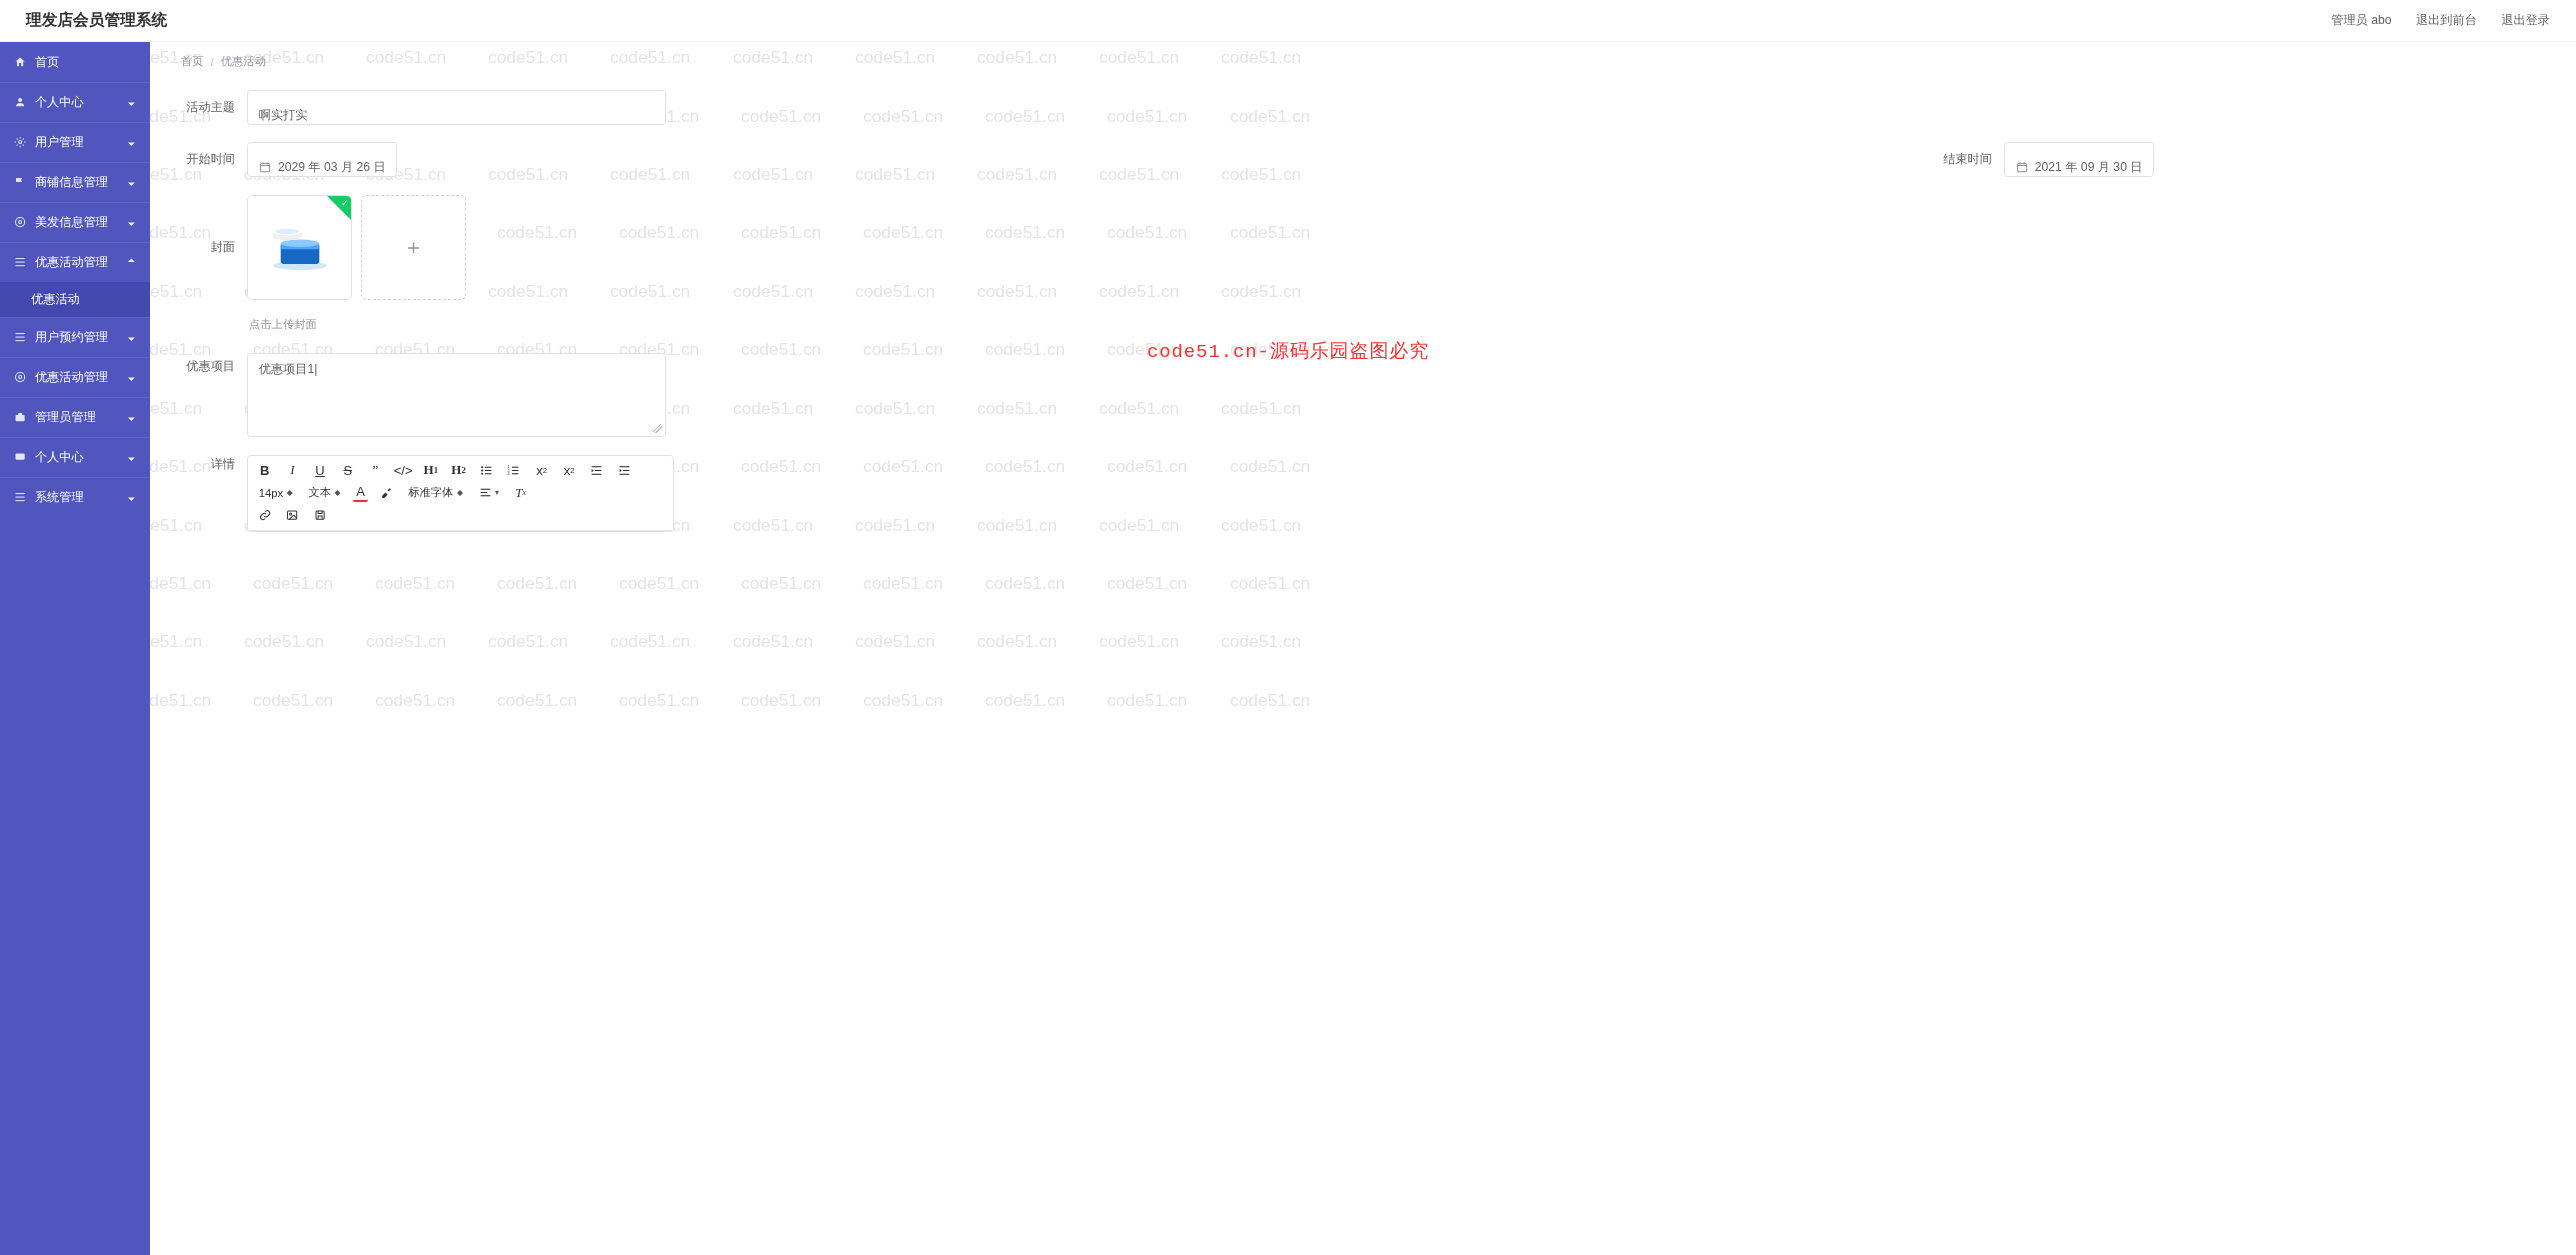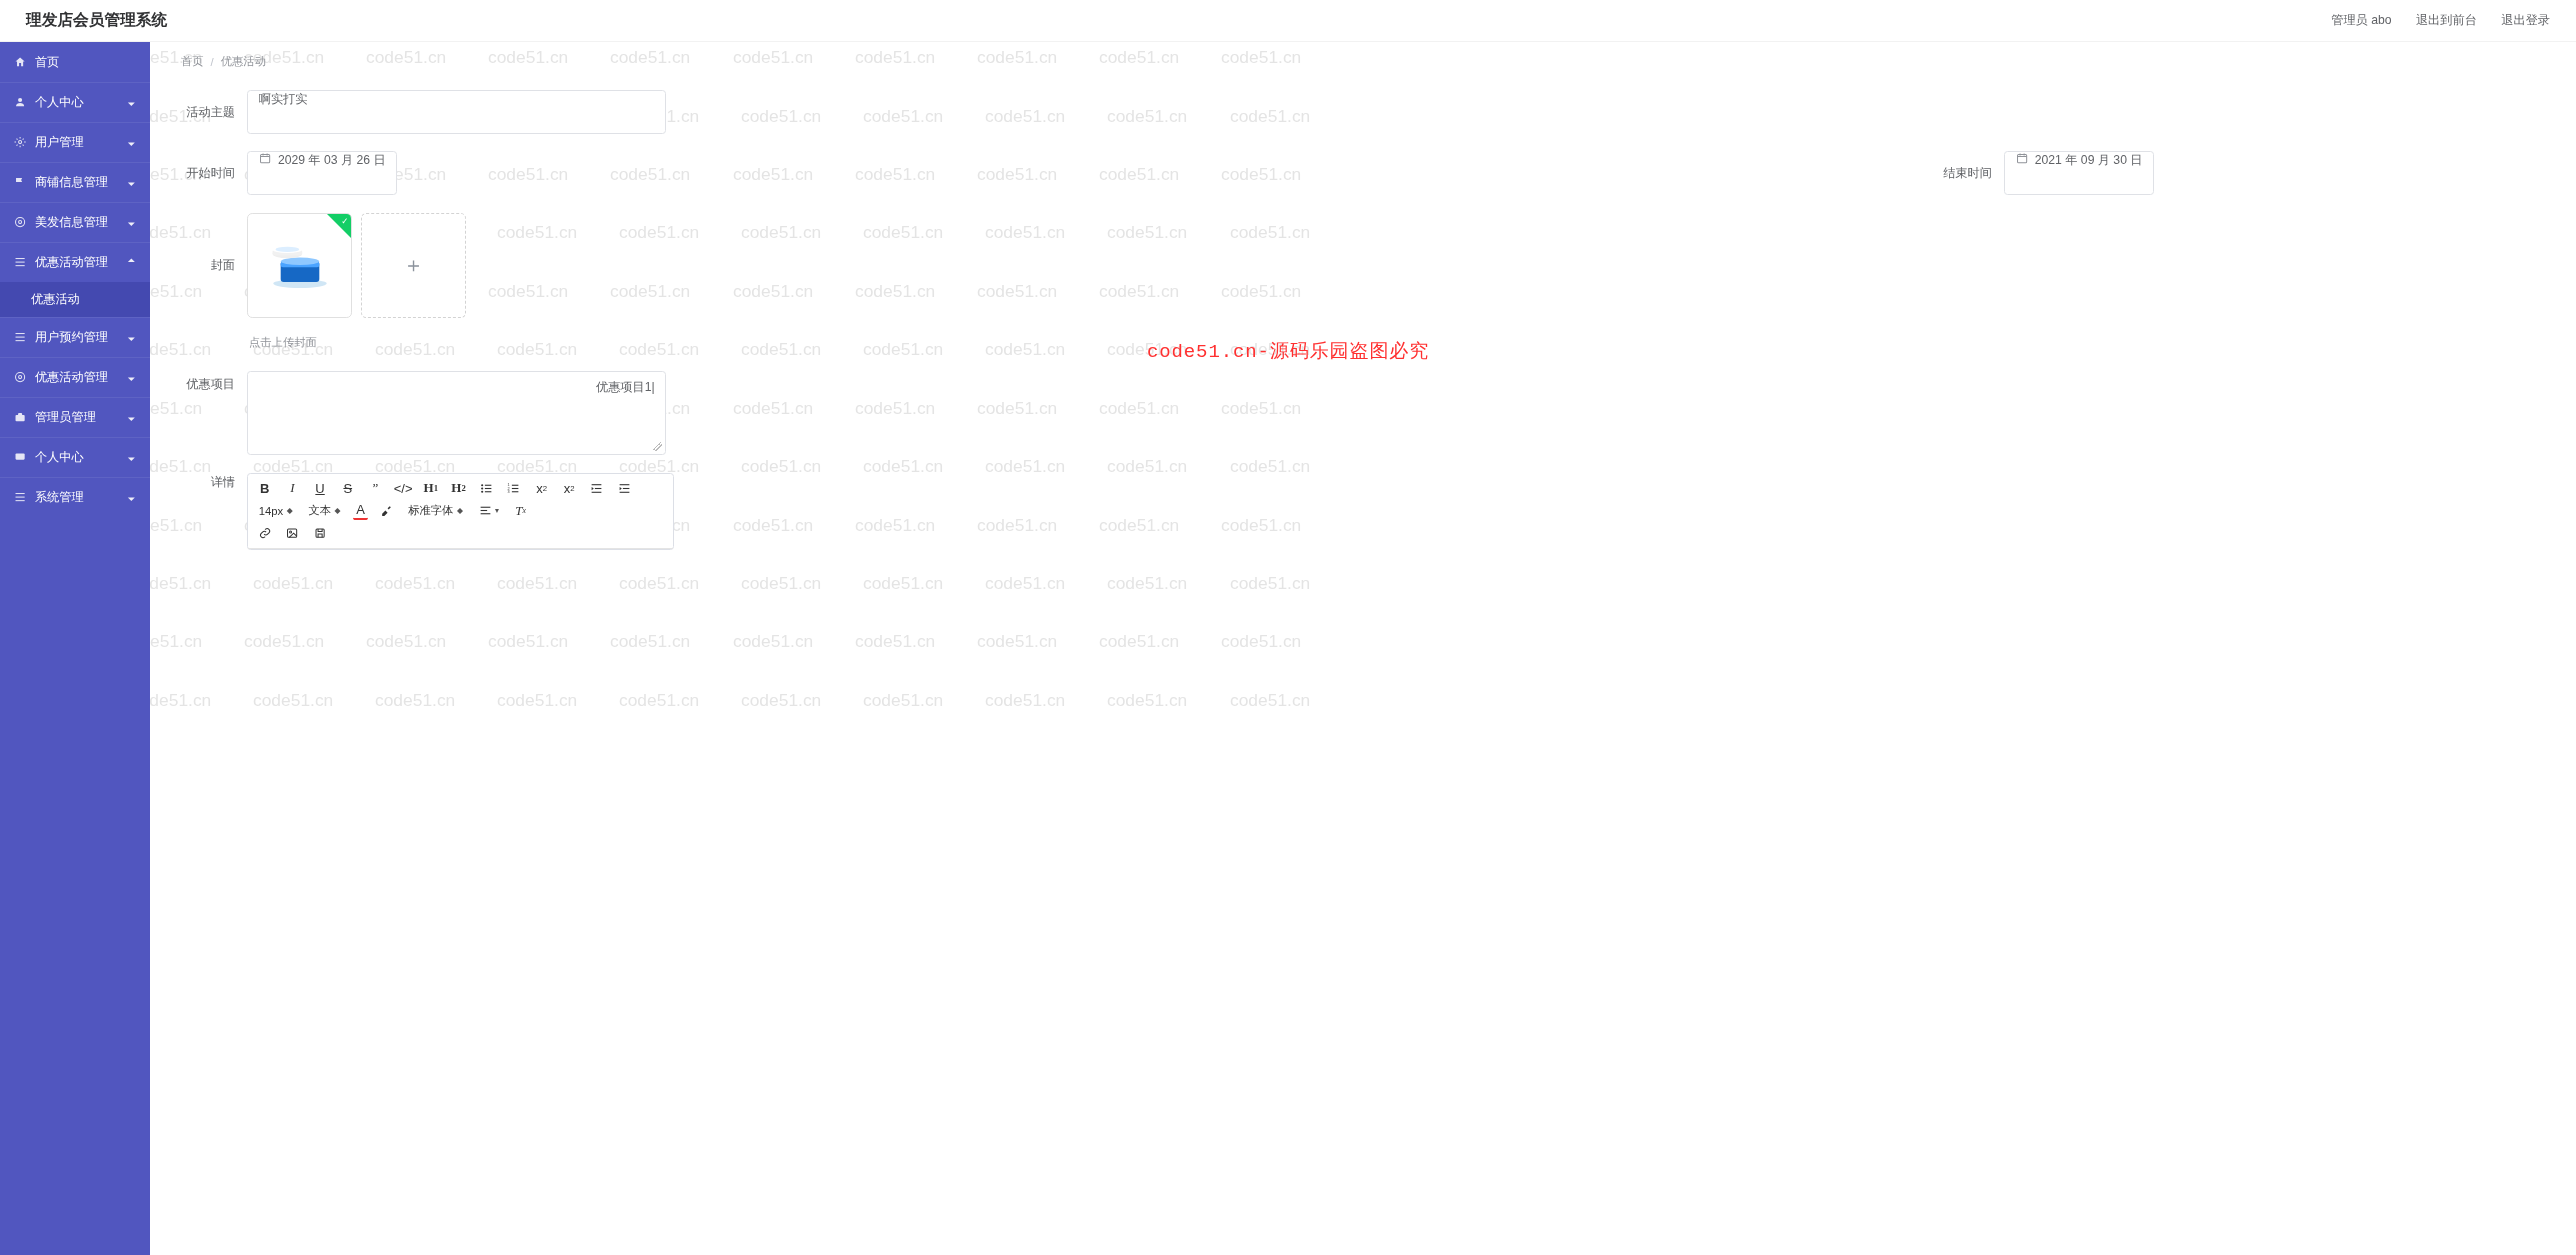--- a/index.html
+++ b/index.html
@@ -47,27 +47,27 @@
       padding: 12.2px 31px; color: #909399; font-size: 11.3px;
       display: flex; gap: 7px; align-items:center;
     }
     .breadcrumb .sep { color: #c0c4cc; }
     .form-area { padding: 8.7px 31px 35px; }
     .form-row { display: flex; gap: 52px; margin-bottom: 17.4px; align-items: flex-start; }
     .form-item { display: flex; align-items: center; gap: 12.2px; }
     .form-item.label-top { align-items: flex-start; }
     .form-label { width: 54px; text-align: right; color: #606266; flex-shrink:0;}
     .input-box {
-      border: 0.9px solid #dfe1e6; border-radius: 3.5px; height: 44px; min-width: 419px;
-      padding: 0 10.5px; display: flex; align-items: flex-start; color: #606266; background: #fff;
+      border: 0.9px solid #dfe1e6; border-radius: 3.5px; height: 35px; min-width: 419px;
+      padding: 0 10.5px; display: flex; align-items: flex-end; color: #606266; background: #fff;
     }
     .input-box.date { min-width: 148px; gap:7px;}
     .textarea-box {
       border: 0.9px solid #dfe1e6; border-radius: 3.5px; min-width: 419px;
-      padding: 7px 10.5px; min-height: 84px; position: relative; background: #fff; color:#606266;text-align:right;
+      padding: 7px 10.5px; min-height: 84px; position: relative; background: #fff; color:#606266;
     }
     .textarea-box .resize-handle {
       position: absolute; right: 3.5px; bottom: 3.5px; width: 8.7px; height: 8.7px;
       background: linear-gradient(135deg, transparent 40%, #bbb 40%, #bbb 50%, transparent 50%, transparent 60%, #bbb 60%, #bbb 70%, transparent 70%);
     }
     .upload-group { display: flex; gap: 8.7px; }
     .upload-card {
       width: 105px; height: 105px; border: 0.9px solid #e0e0e0; border-radius: 5.2px; position: relative; overflow: hidden; background:#fff;
     }
     .upload-card .corner {

